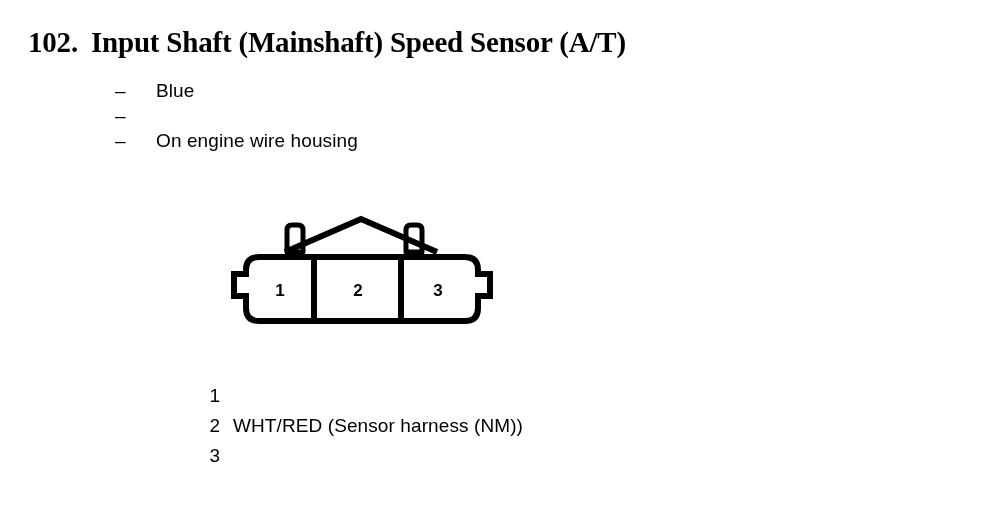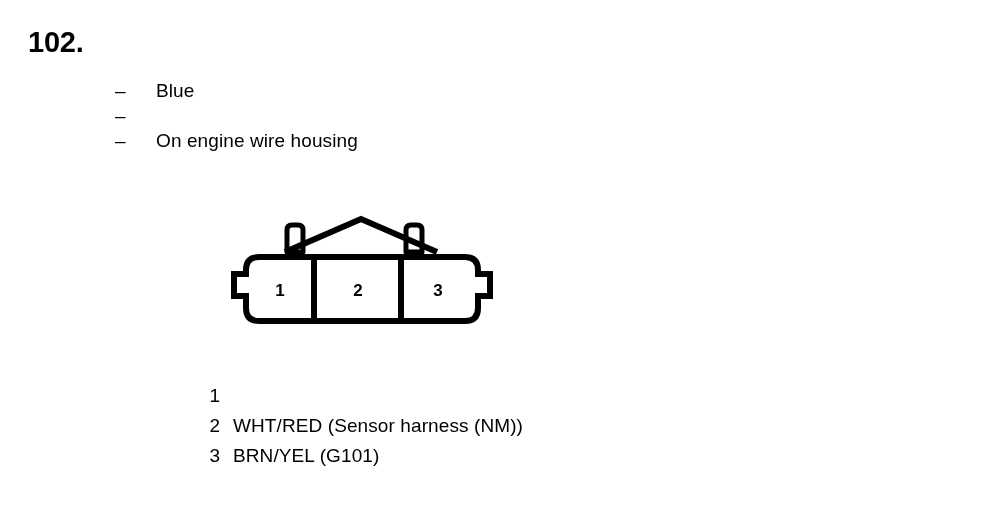--- a/index.html
+++ b/index.html
@@ -18,20 +18,21 @@
   }
 
   
   .title-row {
     position: absolute;
     left: 28px;
     top: 26px;
     display: flex;
     align-items: flex-start;
     white-space: nowrap;
+    font-family: Liberation Serif, serif;
   }
   .title-num {
     font-size: 29px;
     font-weight: bold;
     letter-spacing: -0.2px;
   }
   .title-text {
     font-size: 29px;
     font-weight: bold;
     letter-spacing: -0.2px;
@@ -99,20 +100,21 @@
   .legend-desc {
     margin-left: 13px;
     letter-spacing: 0.1px;
   }
 </style>
 </head>
 <body>
 
 <div class="title-row">
   <span class="title-num">102.</span>
+  <span class="title-text">Input Shaft (Mainshaft) Speed Sensor (A/T)</span>
 </div>
 
 <div class="attr-list">
   <div class="attr-item">
     <span class="attr-dash">–</span>
     <span class="attr-label">Blue</span>
   </div>
   <div class="attr-item">
     <span class="attr-dash">–</span>
   </div>
@@ -161,15 +163,14 @@
 <div class="legend">
   <div class="legend-row">
     <span class="legend-num">1</span>
   </div>
   <div class="legend-row">
     <span class="legend-num">2</span>
     <span class="legend-desc">WHT/RED (Sensor harness (NM))</span>
   </div>
   <div class="legend-row">
     <span class="legend-num">3</span>
-    <span class="legend-desc">BRN/YEL (G101)</span>
   </div>
 </div>
 
 </body></html>

